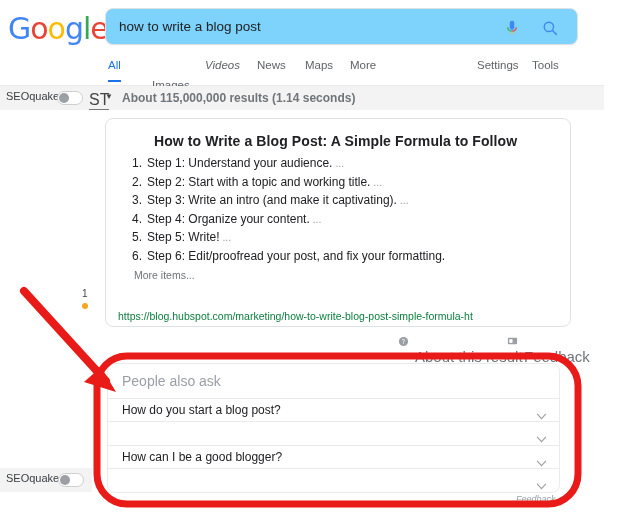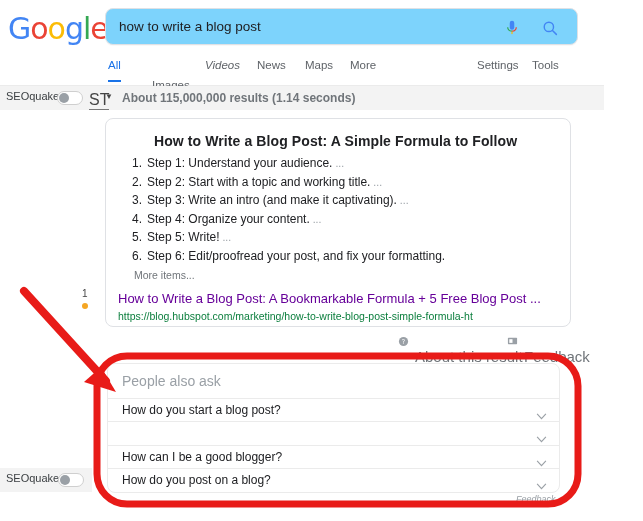--- a/index.html
+++ b/index.html
@@ -174,21 +174,20 @@
         <div class="fs-item">
           <span class="fs-num">5.</span>
           <span class="fs-text">Step 5: Write!<span class="fs-ellip"> ...</span></span>
         </div>
         <div class="fs-item">
           <span class="fs-num">6.</span>
           <span class="fs-text">Step 6: Edit/proofread your post, and fix your formatting.</span>
         </div>
       </div>
     <div class="fs-more">More items...</div>
-    <div class="fs-link">How to Write a Blog Post: A Bookmarkable Formula + 5 Free Blog Post ...</div>
     <div class="fs-url">https://blog.hubspot.com/marketing/how-to-write-blog-post-simple-formula-ht</div>
   </div>
 
   <div class="rank-num">1</div>
   <div class="rank-dot"></div>
 
   <div class="res-foot">
     <span class="rf-ico" style="left:0;">
       <svg width="11" height="11" viewBox="0 0 24 24">
         <circle cx="12" cy="12" r="10" fill="#9aa0a6"></circle>
@@ -219,21 +218,20 @@
               <polyline points="1,1 6,6.4 11,1" fill="none" stroke="#9aa0a6" stroke-width="1.3"></polyline>
             </svg></span>
         </div>
         <div class="paa-row" style="top: 80.6px;">
           <span class="paa-q">How can I be a good blogger?</span>
           <span class="paa-chev"><svg width="11" height="7" viewBox="0 0 12 8">
               <polyline points="1,1 6,6.4 11,1" fill="none" stroke="#9aa0a6" stroke-width="1.3"></polyline>
             </svg></span>
         </div>
         <div class="paa-row" style="top: 103.9px;">
-          <span class="paa-q">How do you post on a blog?</span>
           <span class="paa-chev"><svg width="11" height="7" viewBox="0 0 12 8">
               <polyline points="1,1 6,6.4 11,1" fill="none" stroke="#9aa0a6" stroke-width="1.3"></polyline>
             </svg></span>
         </div>
       </div>
   </div>
   <div class="paa-feedback">Feedback</div>
 
   <div class="seo-bot">
     <span class="seo-bot-label">SEOquake</span>

